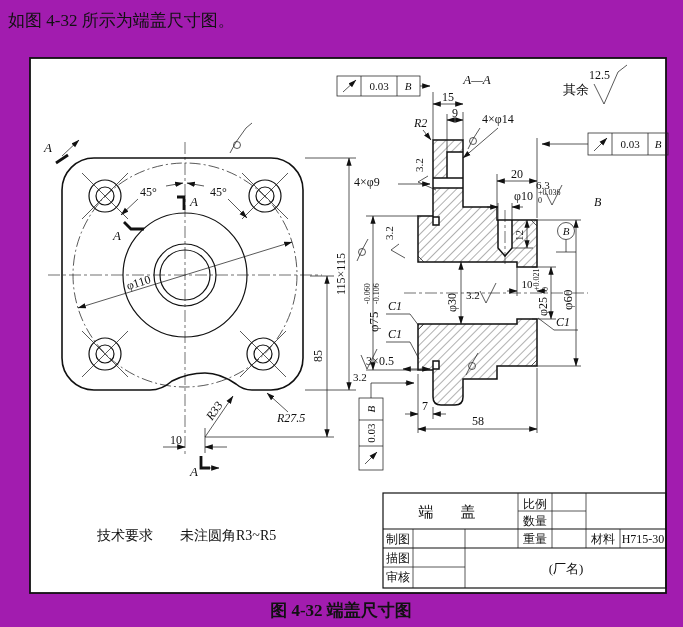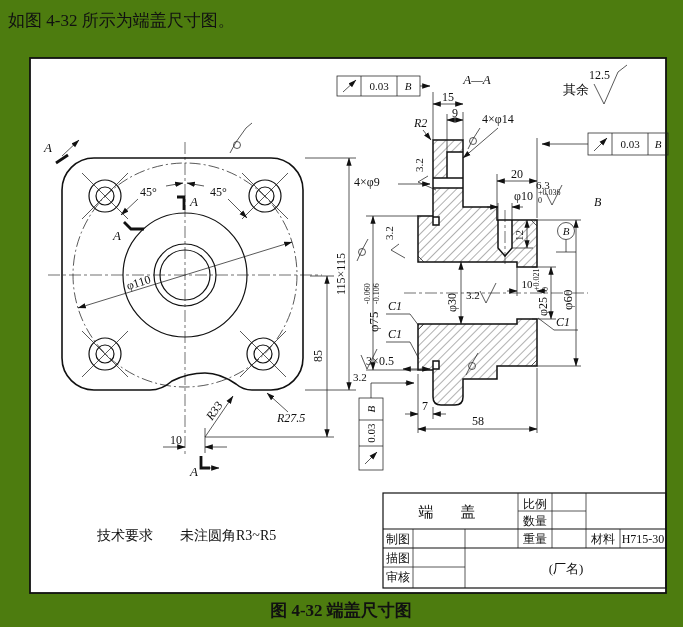--- a/index.html
+++ b/index.html
@@ -1,16 +1,16 @@
 <!DOCTYPE html>
 <html><head>
 <meta charset="utf-8">
 <style>
   html,body{margin:0;padding:0;background:#f7f6f3;}
-  .page{width:683px;height:627px;background:#4d7c0f;position:relative;
+  .page{width:683px;height:627px;background:#a21caf;position:relative;
         font-family:"Liberation Serif","DejaVu Serif",serif;}
   svg{display:block}
   text{fill:#111;font-family:"Liberation Serif","DejaVu Serif",serif;}
   .cn{font-family:"Liberation Serif","DejaVu Serif",serif;}
   .it{font-style:italic;}
   .thick{stroke:#111;stroke-width:1.6;fill:none;}
   .med{stroke:#111;stroke-width:1.2;fill:none;}
   .thin{stroke:#222;stroke-width:0.75;fill:none;}
   .chain{stroke:#333;stroke-width:0.7;fill:none;stroke-dasharray:12 3 3 3;}
   .tick{stroke:#111;stroke-width:2.8;fill:none;}

